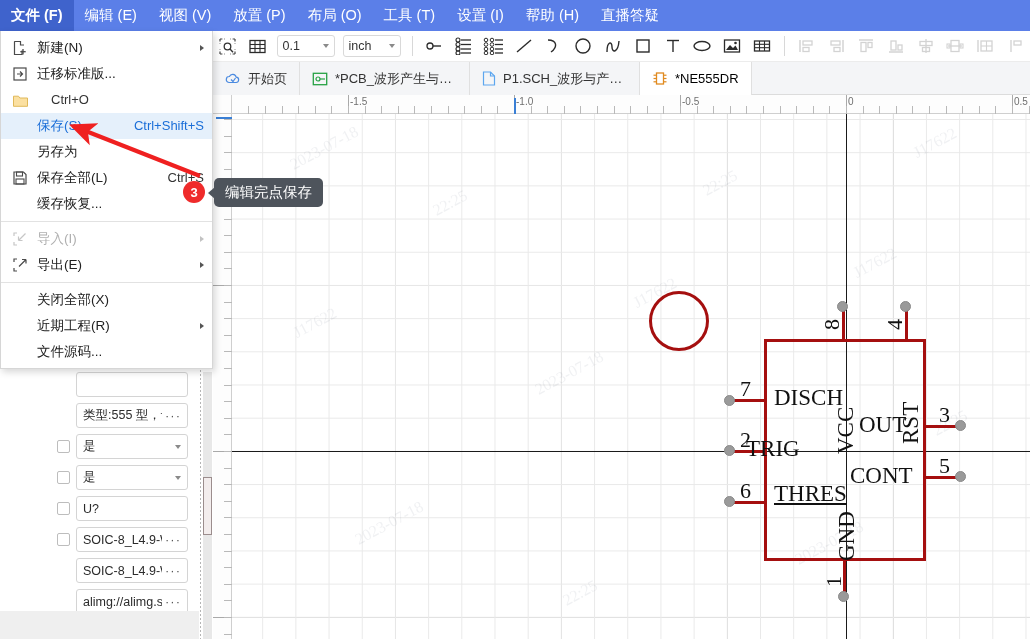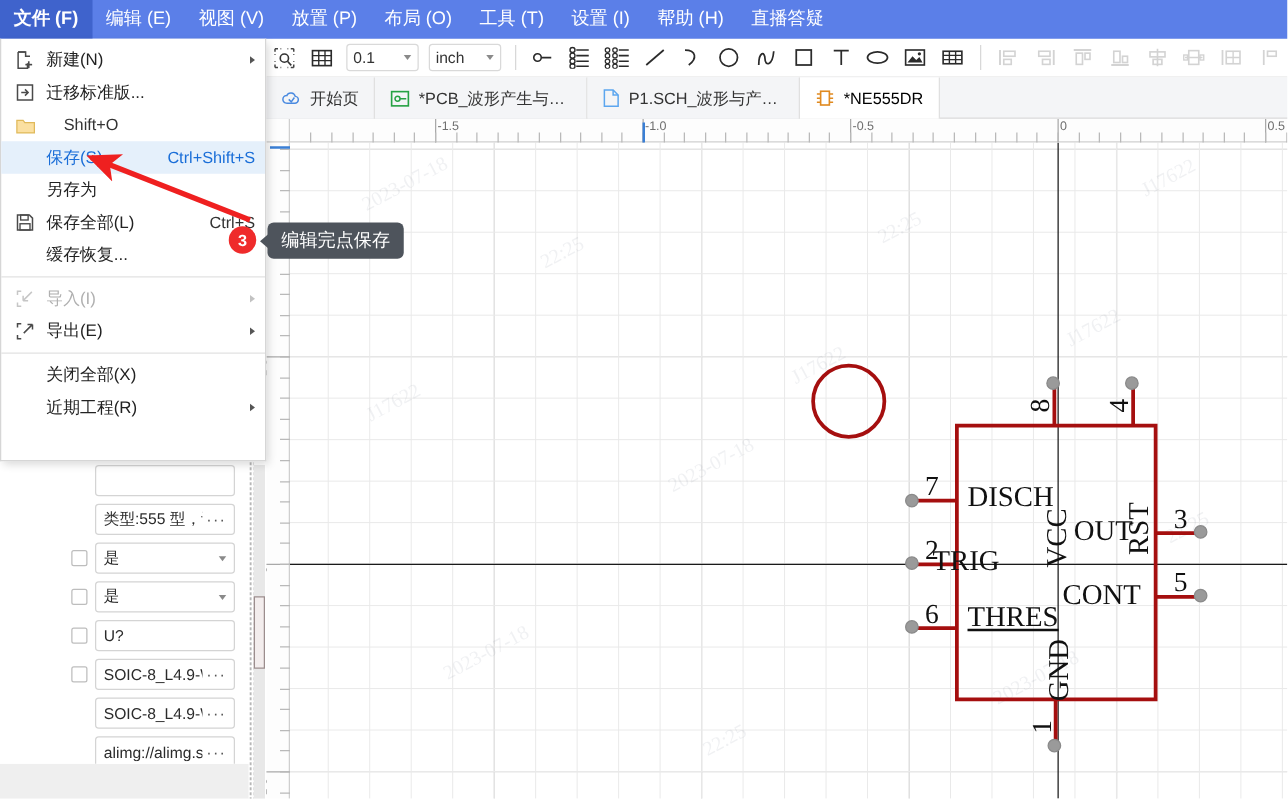--- a/index.html
+++ b/index.html
@@ -752,21 +752,21 @@
           </svg>
         </span>
         <span class="lbl">迁移标准版...</span>
       </div>
       <div class="dd-item">
         <span class="ico">
           <svg width="17" height="15" viewBox="0 0 17 15">
             <path d="M1.5 3.2 h5 l1.3 1.8 h7.7 v8.3 h-14 z" fill="#fbe0a1" stroke="#e0b95a" stroke-width="1"></path>
           </svg>
         </span>
-        <span class="acc">Shift+O</span>
+        <span class="acc">Ctrl+O</span>
       </div>
       <div class="dd-item sel">
         <span class="ico"></span>
         <span class="lbl">保存(S)</span>
         <span class="acc">Ctrl+Shift+S</span>
       </div>
       <div class="dd-item">
         <span class="ico"></span>
         <span class="lbl">另存为</span>
       </div>
@@ -811,20 +811,21 @@
         <span class="ico"></span>
         <span class="lbl">关闭全部(X)</span>
       </div>
       <div class="dd-item">
         <span class="ico"></span>
         <span class="lbl">近期工程(R)</span>
         <span class="arrow"></span>
       </div>
       <div class="dd-item">
         <span class="ico"></span>
+        <span class="lbl">文件源码...</span>
       </div>
     </div>
 
   <svg class="anno-arrow" style="left:60px; top:118px;" width="220" height="80" viewBox="0 0 220 80">
     <defs>
       <marker id="arwhead" markerWidth="7" markerHeight="7" refX="5.4" refY="3.1" orient="auto">
         <path d="M0,0.3 L6.4,3.1 L0,5.9 L1.6,3.1 Z" fill="#ef2020"></path>
       </marker>
     </defs>
     <line x1="140" y1="58" x2="13" y2="8" stroke="#ef2020" stroke-width="4.2" marker-end="url(#arwhead)"></line>

